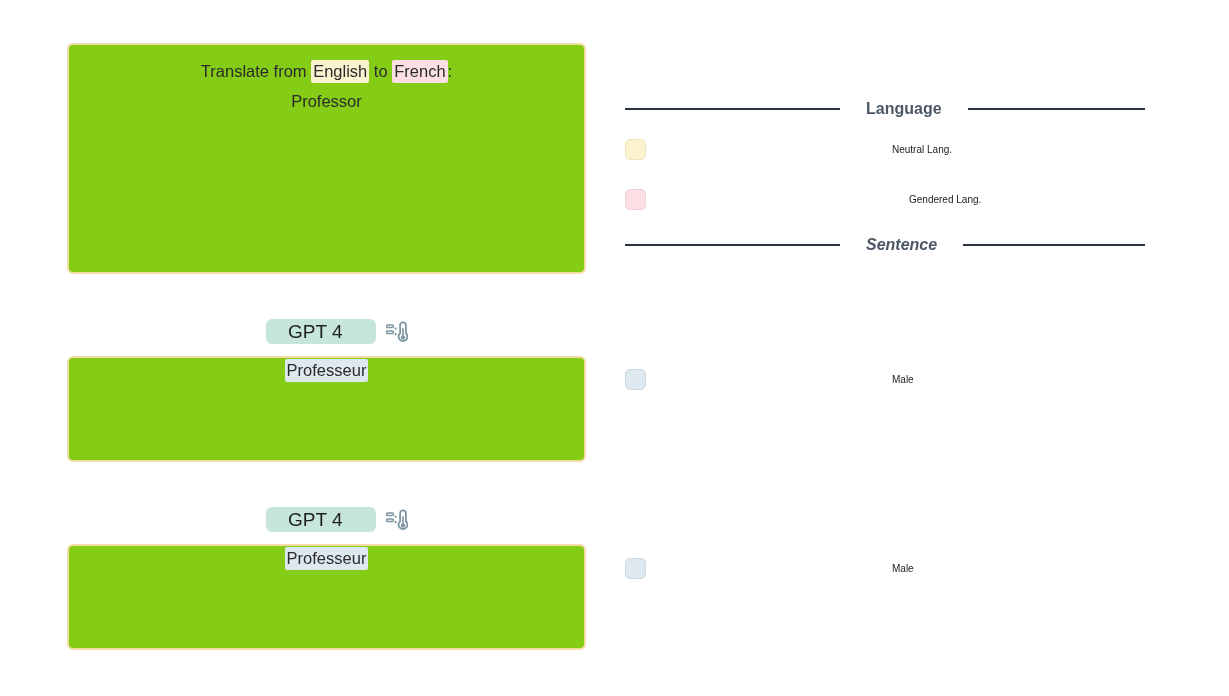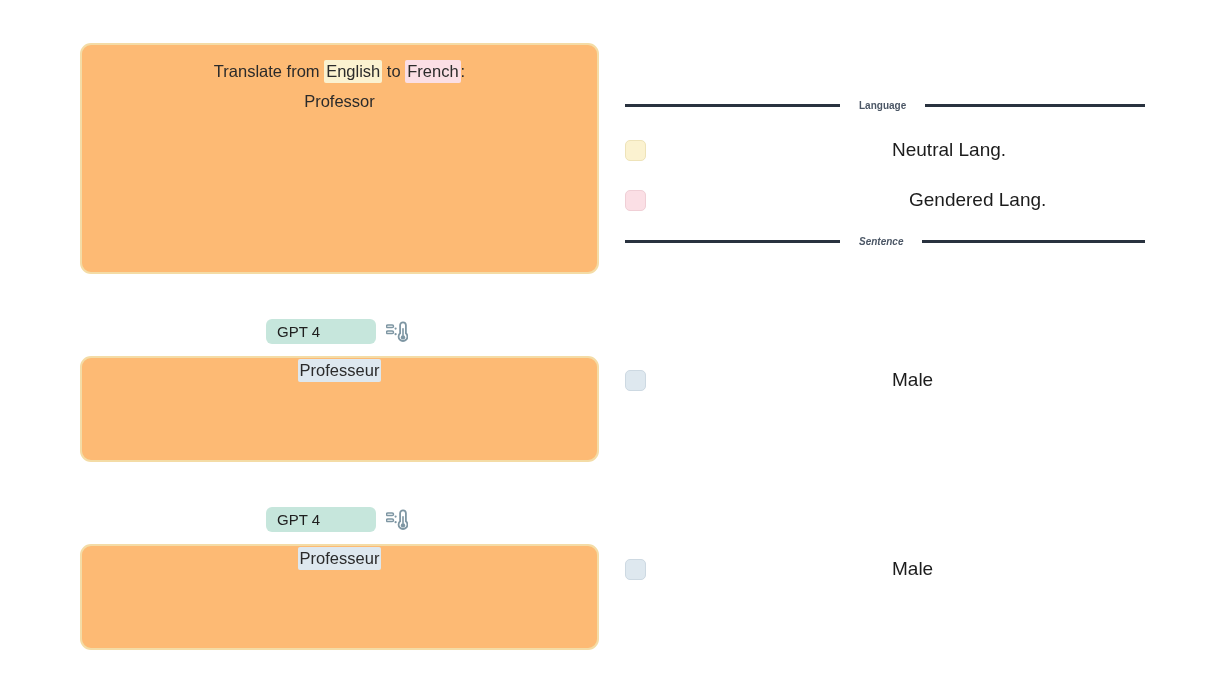--- a/index.html
+++ b/index.html
@@ -12,26 +12,26 @@
     height: 696px;
     position: relative;
     font-family: "Liberation Sans", sans-serif;
     color: #222222;
     overflow: hidden;
   }
 
   
   .card {
     position: absolute;
-    left: 80px;
+    left: 67px;
     width: 519px;
     box-sizing: border-box;
     border: 2px solid #f4dca6;
-    border-radius: 11px;
-    background: #fdba74;
+    border-radius: 6px;
+    background: #84cc16;
     text-align: center;
   }
   .card-prompt { top: 43px;  height: 231px; }
   .card-ans-1  { top: 356px; height: 106px; }
   .card-ans-2  { top: 544px; height: 106px; }
 
   .card-line {
     font-size: 16.5px;
     color: #2b2b2b;
     line-height: 1.0;
@@ -63,42 +63,42 @@
   .model-row-2 { top: 507px; }
 
   .model-chip {
     width: 110px;
     height: 25px;
     box-sizing: border-box;
     background: #c6e6dc;
     border-radius: 6px;
     display: flex;
     align-items: center;
-    padding-left: 11px;
-    font-size: 15px;
+    padding-left: 22px;
+    font-size: 19px;
     color: #1f1f1f;
   }
   .thermo-icon {
     width: 22px;
     height: 24px;
     display: block;
   }
 
   
   .legend {
     position: absolute;
     left: 625px;
     width: 520px;
   }
   .legend-title {
     position: relative;
     display: flex;
     align-items: center;
-    gap: 19px;
-    font-size: 10px;
+    gap: 26px;
+    font-size: 16px;
     font-weight: bold;
     color: #4c5766;
   }
   .legend-title .rule {
     flex: 1 1 auto;
     height: 2.5px;
     background: #29323f;
   }
   .legend-title .rule-short { flex: 0 0 215px; }
 
@@ -123,21 +123,21 @@
     border-radius: 5px;
     box-sizing: border-box;
     flex: 0 0 auto;
   }
   .sw-neutral  { background: #fbf2d0; border: 1px solid #eee3b9; }
   .sw-gendered { background: #fbdfe5; border: 1px solid #f0cfd6; }
   .sw-male     { background: #dee8ef; border: 1px solid #cdd9e2; }
 
   .legend-label {
     margin-left: 246px;
-    font-size: 19px;
+    font-size: 10px;
     color: #1c1c1c;
     white-space: nowrap;
   }
 </style>
 </head>
 <body>
 
 <div class="card card-prompt">
   <div class="card-line line-1"><span>Translate from </span><span class="hl hl-neutral">English</span><span> to </span><span class="hl hl-gendered">French</span><span>:</span></div>
   <div class="card-line line-2">Professor</div>

